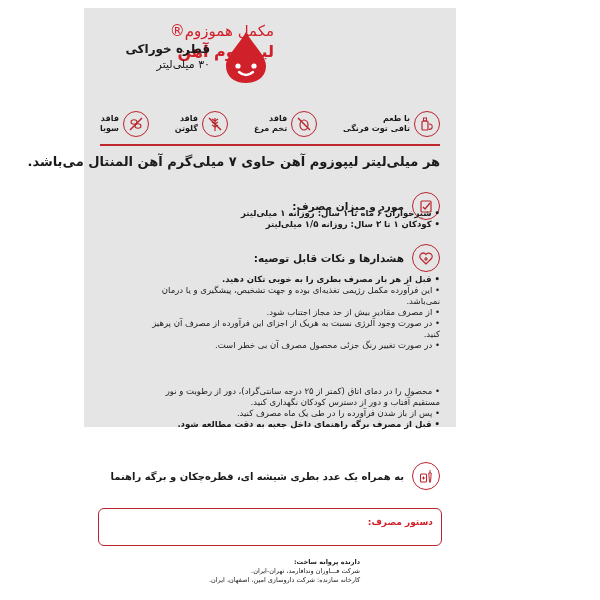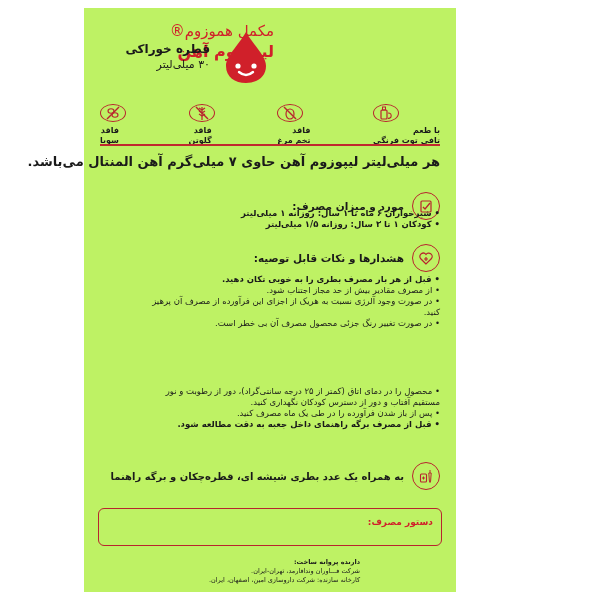--- a/index.html
+++ b/index.html
@@ -1,27 +1,27 @@
 <!DOCTYPE html>
 <html><head>
 <meta charset="utf-8">
 <style>
   html, body { margin:0; padding:0; }
   body { width:600px; height:600px; background:#ffffff; position:relative; overflow:hidden;
          font-family:"DejaVu Sans", sans-serif; }
-  .panel { position:absolute; left:84px; top:8px; width:372px; height:584px; background:#bef264;
+  .panel { position:absolute; left:84px; top:8px; width:372px; height:419px; background:#e5e5e5;
            direction:rtl; color:#1a1a1a; }
   .abs { position:absolute; }
   .title1 { right:182px; top:14px; font-size:15px; color:#d0202a; letter-spacing:0.5px; white-space:nowrap; }
   .title2 { right:182px; top:34px; font-size:16px; font-weight:bold; color:#d0202a; white-space:nowrap; }
   .drop { left:140px; top:22px; width:44px; height:54px; }
   .drop-label1 { left:8px; top:34px; width:118px; text-align:right; font-size:12px; font-weight:bold; white-space:nowrap; }
   .drop-label2 { left:8px; top:50px; width:118px; text-align:right; font-size:11px; white-space:nowrap; }
   .features { right:16px; top:96px; width:340px; height:40px; display:flex; flex-direction:row; justify-content:space-between; }
-  .feat { display:flex; flex-direction:column; align-items:flex-end; gap:4px; }
+  .feat { display:flex; flex-direction:row; align-items:center; gap:4px; }
   .feat-circle { width:26px; height:26px; border:1.5px solid #b8242e; border-radius:50%; display:flex; align-items:center; justify-content:center; box-sizing:border-box; }
   .feat-text { font-size:8px; font-weight:bold; line-height:10px; white-space:nowrap; }
   .redline { left:16px; right:16px; top:136px; height:1.5px; background:#c0282f; }
   .intro { right:16px; top:146px; font-size:13px; font-weight:bold; white-space:nowrap; }
   .sec-head { display:flex; flex-direction:row; align-items:center; gap:8px; }
   .sec-icon { width:28px; height:28px; border:1.5px solid #b8242e; border-radius:50%; box-sizing:border-box; display:flex; align-items:center; justify-content:center; }
   .sec-title { font-size:10.5px; font-weight:bold; white-space:nowrap; }
   .list { font-size:8.5px; line-height:11px; }
   .list div { white-space:normal; }
   .b { font-weight:bold; }
@@ -124,20 +124,21 @@
     <div class="sec-icon">
       <svg width="16" height="16" viewBox="0 0 16 16">
           <path d="M8 14 L2.5 8.5 A3 3 0 0 1 8 4.5 A3 3 0 0 1 13.5 8.5 Z" fill="none" stroke="#b8242e" stroke-width="1.2"></path>
           <path d="M8 7 V11 M6 9 H10" stroke="#b8242e" stroke-width="1.2"></path>
         </svg>
     </div>
     <div class="sec-title">هشدارها و نکات قابل توصیه:</div>
   </div>
   <div class="abs list" style="right:16px; top:266px; width:300px;">
     <div class="b">• قبل از هر بار مصرف بطری را به خوبی تکان دهید.</div>
+    <div>• این فرآورده مکمل رژیمی تغذیه‌ای بوده و جهت تشخیص، پیشگیری و یا درمان نمی‌باشد.</div>
     <div>• از مصرف مقادیر بیش از حد مجاز اجتناب شود.</div>
     <div>• در صورت وجود آلرژی نسبت به هریک از اجزای این فرآورده از مصرف آن پرهیز کنید.</div>
     <div>• در صورت تغییر رنگ جزئی محصول مصرف آن بی خطر است.</div>
   </div>
 
   <div class="abs list" style="right:16px; top:378px; width:300px;">
     <div>• محصول را در دمای اتاق (کمتر از ۲۵ درجه سانتی‌گراد)، دور از رطوبت و نور مستقیم آفتاب و دور از دسترس کودکان نگهداری کنید.</div>
     <div>• پس از باز شدن فرآورده را در طی یک ماه مصرف کنید.</div>
     <div class="b">• قبل از مصرف برگه راهنمای داخل جعبه به دقت مطالعه شود.</div>
   </div>

